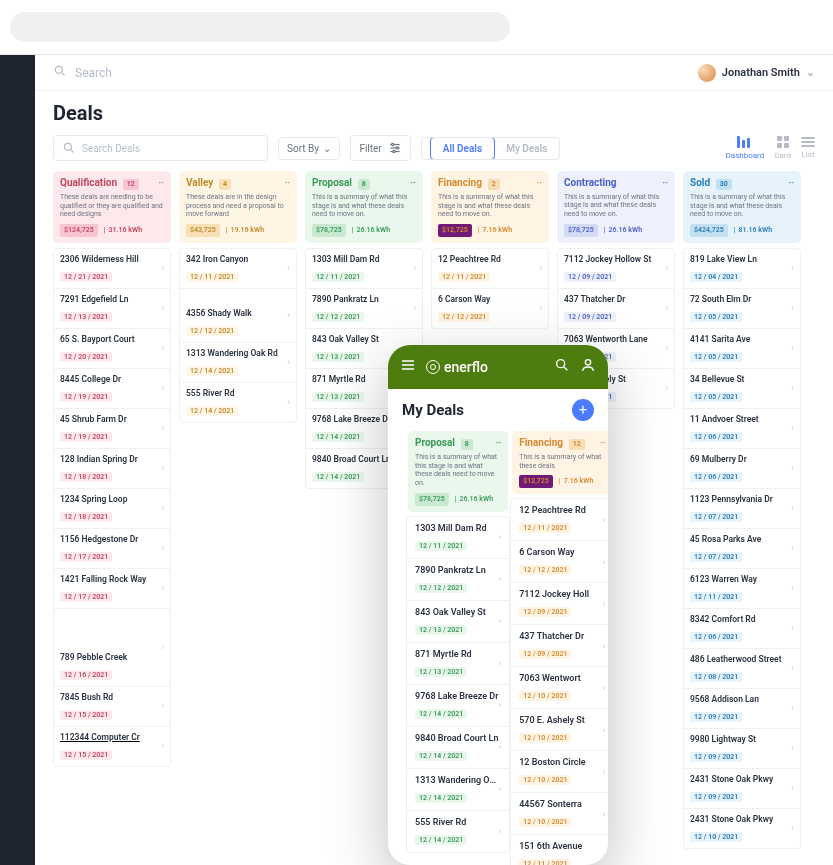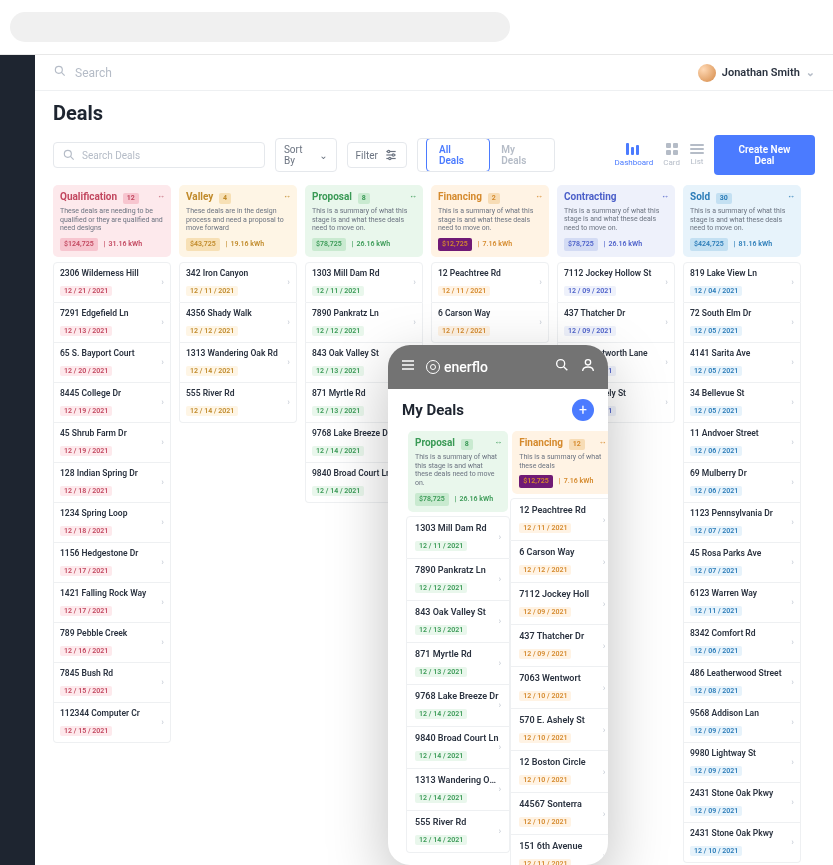--- a/index.html
+++ b/index.html
@@ -66,21 +66,21 @@
 .dealcard .chev { color:#c3c9d3; font-size:9px;}
 .date-qual { background:#fde9ec; color:#c2475f;}
 .date-design { background:#fef5e5; color:#c08a2a;}
 .date-prop { background:#e9f7ec; color:#3a9a56;}
 .date-fin { background:#fff3e4; color:#d58a2d;}
 .date-contract { background:#eef1fb; color:#4b5fc9;}
 .date-sold { background:#e7f3fb; color:#2b7cb8;}
 
 
 .phone { position:absolute; left:388px; top:345px; width:220px; height:520px; background:#fff; border-radius:22px; box-shadow: 0 20px 60px rgba(0,0,0,0.25); overflow:hidden;}
-.phone-top { background:#737373; height:44px; display:flex; align-items:center; padding:0 12px; gap:10px;}
+.phone-top { background:#4d7c0f; height:44px; display:flex; align-items:center; padding:0 12px; gap:10px;}
 .phone-top .menu-icon, .phone-top .search-ic, .phone-top .user-ic { color:#fff;}
 .phone-top .logo { color:#fff; font-size:14px; font-weight:500; display:flex; align-items:center; gap:4px; flex:1;}
 .phone-top .logo-ring { width:14px; height:14px; border:1.5px solid #fff; border-radius:50%; position:relative;}
 .phone-top .logo-ring::after{content:''; position:absolute; inset:3px; border:1.5px solid #fff; border-radius:50%;}
 .phone-header { display:flex; align-items:center; justify-content:space-between; padding:10px 14px;}
 .phone-header h2 { font-size:15px; font-weight:700; color:#1e2530;}
 .fab { width:22px; height:22px; background:#4b7bff; border-radius:50%; color:#fff; display:flex; align-items:center; justify-content:center; font-size:14px; font-weight:400;}
 .phone-cols { display:flex; padding:0 8px;}
 .phone-col { width:50%; display:flex; flex-direction:column;}
 .phone-col .col-head { margin:0 2px 4px;}
@@ -170,21 +170,20 @@
         </div>
         <div class="viewicon">
           <div class="vi-list">
               <div></div>
               <div></div>
               <div></div>
             </div>
           <span>List</span>
         </div>
       </div>
-      <button class="create-btn">Create New Deal</button>
     </div>
 
     <div class="kanban" id="kanban">
         <div class="col">
           <div class="col-head head-qual">
     <span class="arrows">↔</span>
     <span class="name">Qualification</span>
     <span class="count">12</span>
     <div class="summary">These deals are needing to be qualified or they are qualified and need designs</div>
     <div class="stats">
@@ -249,35 +248,35 @@
       <span class="chev">›</span>
             </div>
             <div class="dealcard">
               <div style="min-width:0;flex:1;">
         <div class="title">1421 Falling Rock Way</div>
         <span class="date date-qual">12 / 17 / 2021</span>
       </div>
       <span class="chev">›</span>
             </div>
             <div class="dealcard">
-              <div style="min-width:0;flex:1;">
+              <div style="min-width:0;flex:1;margin-top:38px;">
         <div class="title">789 Pebble Creek</div>
         <span class="date date-qual">12 / 16 / 2021</span>
       </div>
       <span class="chev">›</span>
             </div>
             <div class="dealcard">
               <div style="min-width:0;flex:1;">
         <div class="title">7845 Bush Rd</div>
         <span class="date date-qual">12 / 15 / 2021</span>
       </div>
       <span class="chev">›</span>
             </div>
             <div class="dealcard">
-              <div style="min-width:0;flex:1;">
+              <div style="min-width:0;flex:1;text-decoration:underline;">
         <div class="title">112344 Computer Cr</div>
         <span class="date date-qual">12 / 15 / 2021</span>
       </div>
       <span class="chev">›</span>
             </div>
           </div>
         </div>
         <div class="col">
           <div class="col-head head-design">
     <span class="arrows">↔</span>
@@ -290,21 +289,21 @@
     </div></div>
           <div class="card-list">
             <div class="dealcard">
               <div style="min-width:0;flex:1;">
         <div class="title">342 Iron Canyon</div>
         <span class="date date-design">12 / 11 / 2021</span>
       </div>
       <span class="chev">›</span>
             </div>
             <div class="dealcard">
-              <div style="min-width:0;flex:1;">
+              <div style="min-width:0;flex:1;margin-top:14px;">
         <div class="title">4356 Shady Walk</div>
         <span class="date date-design">12 / 12 / 2021</span>
       </div>
       <span class="chev">›</span>
             </div>
             <div class="dealcard">
               <div style="min-width:0;flex:1;">
         <div class="title">1313 Wandering Oak Rd</div>
         <span class="date date-design">12 / 14 / 2021</span>
       </div>

